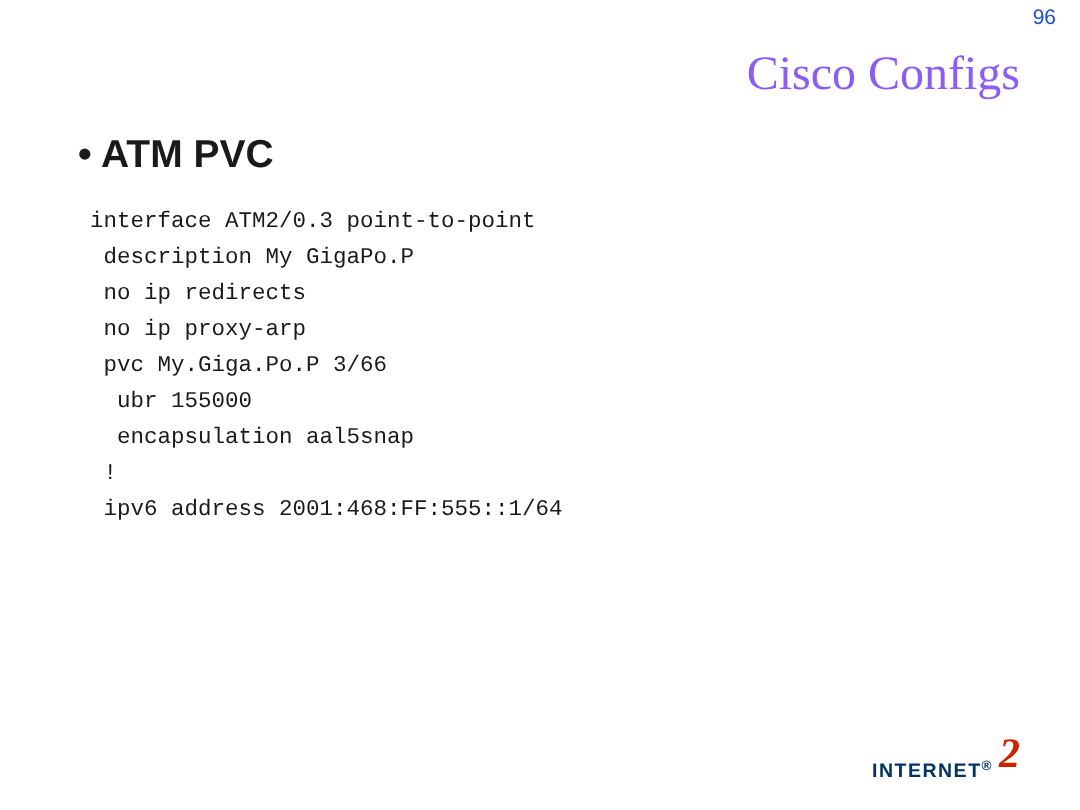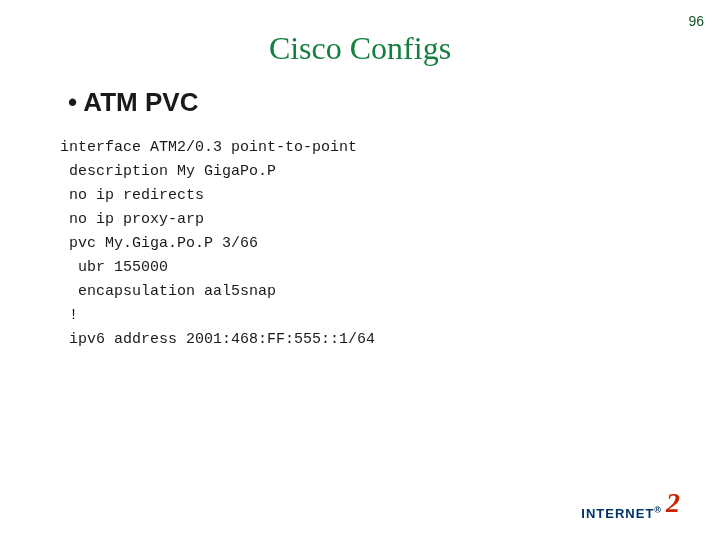--- a/index.html
+++ b/index.html
@@ -12,50 +12,50 @@
       width: 720px;
       height: 540px;
       background: #ffffff;
       font-family: Arial, Helvetica, sans-serif;
       position: relative;
       overflow: hidden;
     }
 
     .page-number {
       position: absolute;
-      top: 13px;
+      top: 3px;
       right: 16px;
       font-size: 14px;
-      color: #14532d;
+      color: #1d4ed8;
       text-align: right;
     }
 
     .slide-container {
       padding: 20px 40px 20px 40px;
       height: 100%;
       display: flex;
       flex-direction: column;
     }
 
     .title {
-      text-align: center;
+      text-align: right;
       font-size: 32px;
       font-weight: normal;
-      color: #15803d;
+      color: #8b5cf6;
       margin-top: 10px;
       margin-bottom: 20px;
       font-family: Georgia, 'Times New Roman', serif;
     }
 
     .bullet-point {
       font-size: 26px;
       font-weight: bold;
       color: #1a1a1a;
       margin-bottom: 18px;
-      margin-left: 28px;
+      margin-left: 12px;
     }
 
     .code-block {
       font-family: 'Courier New', Courier, monospace;
       font-size: 15px;
       color: #1a1a1a;
       line-height: 1.6;
       margin-left: 20px;
       white-space: pre;
     }

